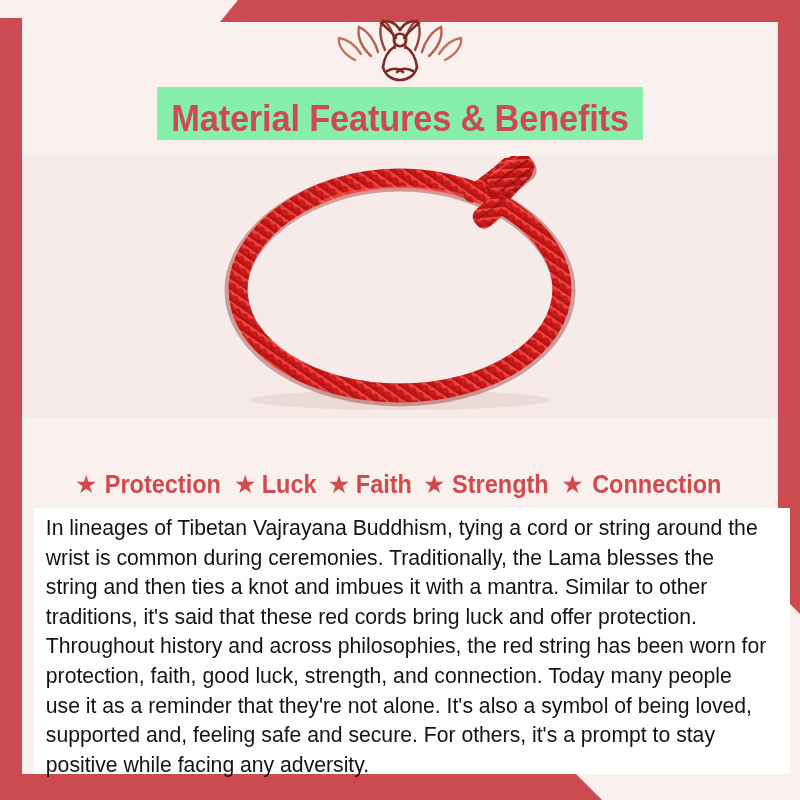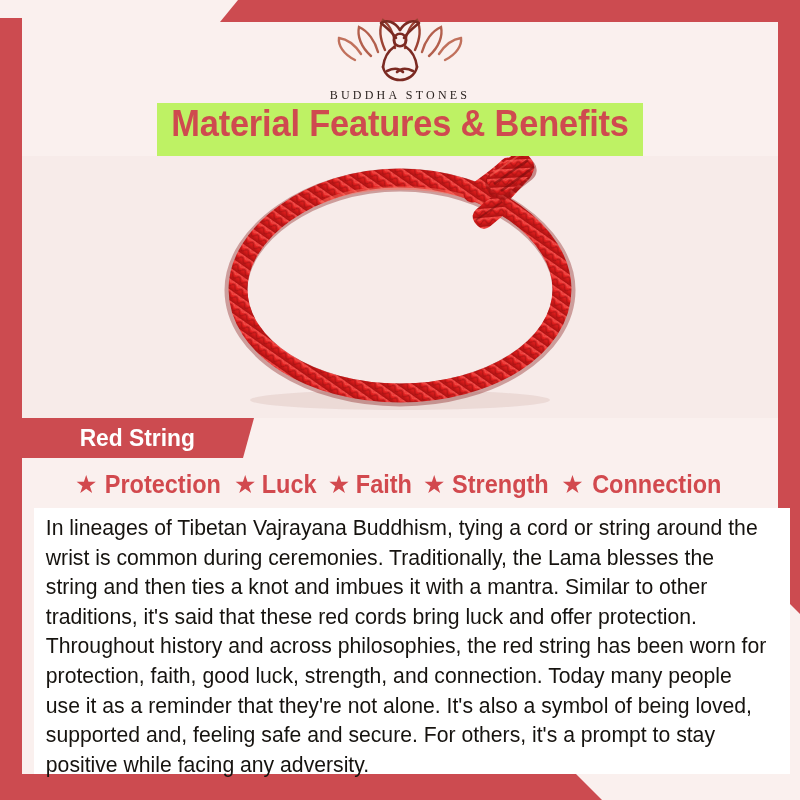--- a/index.html
+++ b/index.html
@@ -32,22 +32,22 @@
   #logo-block{position:absolute;top:14px;left:0;width:800px;text-align:center;}
   #logo-mark{display:block;margin:0 auto;}
   #logo-wordmark{
     font-family:"Liberation Serif",serif;
     font-size:12px;letter-spacing:3.2px;color:#2b2320;
     margin-top:2px;font-weight:400;
   }
 
   
   #title-banner{
-    position:absolute;top:103px;left:157px;width:486px;height:53px;
-    background:#bef264;display:flex;align-items:flex-start;justify-content:center;
+    position:absolute;top:87px;left:157px;width:486px;height:53px;
+    background:#86efac;display:flex;align-items:flex-end;justify-content:center;
   }
   #title-text{
     font-family:"Liberation Sans Narrow","Liberation Sans",sans-serif;
     font-weight:bold;font-size:37px;color:#cf4a4f;
     letter-spacing:-0.2px;white-space:nowrap;transform:scaleX(.93);
   }
 
   
   #photo-area{position:absolute;top:156px;left:22px;width:756px;height:262px;
               background:#f7ebe9;overflow:hidden;}
@@ -179,23 +179,20 @@
       </g>
 
       <g>
         <rect x="300" y="52" width="34" height="22" rx="9" transform="rotate(-40 317 63)" fill="url(#braid)"></rect>
         <path d="M304 70 L330 52" stroke="#7a0d0d" stroke-width="2" opacity="0.55"></path>
       </g>
     </svg>
   </div>
 
   <div id="redstring-strip"></div>
-  <div id="redstring-banner">
-    <span id="redstring-label">Red String</span>
-  </div>
 
   <div id="benefits-row">
     <div class="benefit">
       <span class="benefit-star">★</span>
       <span class="benefit-label">Protection</span>
     </div>
     <div class="benefit">
       <span class="benefit-star">★</span>
       <span class="benefit-label">Luck</span>
     </div>

